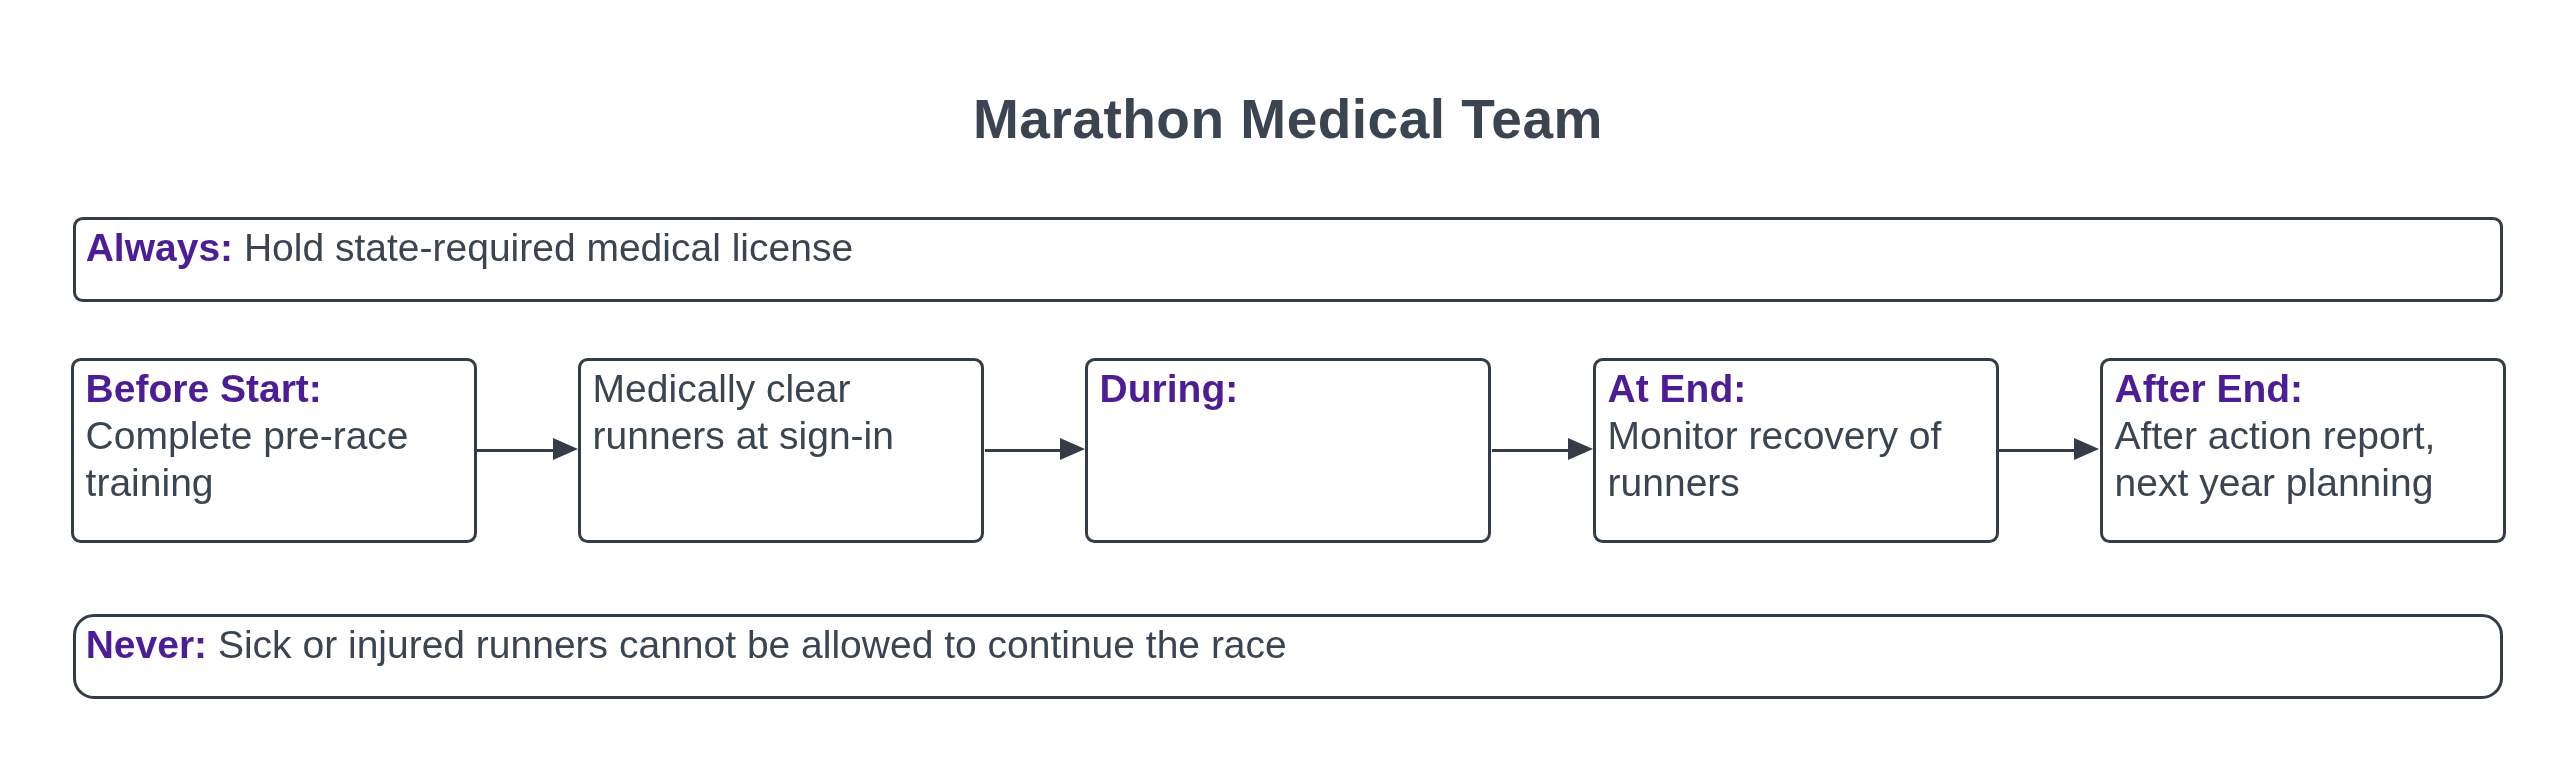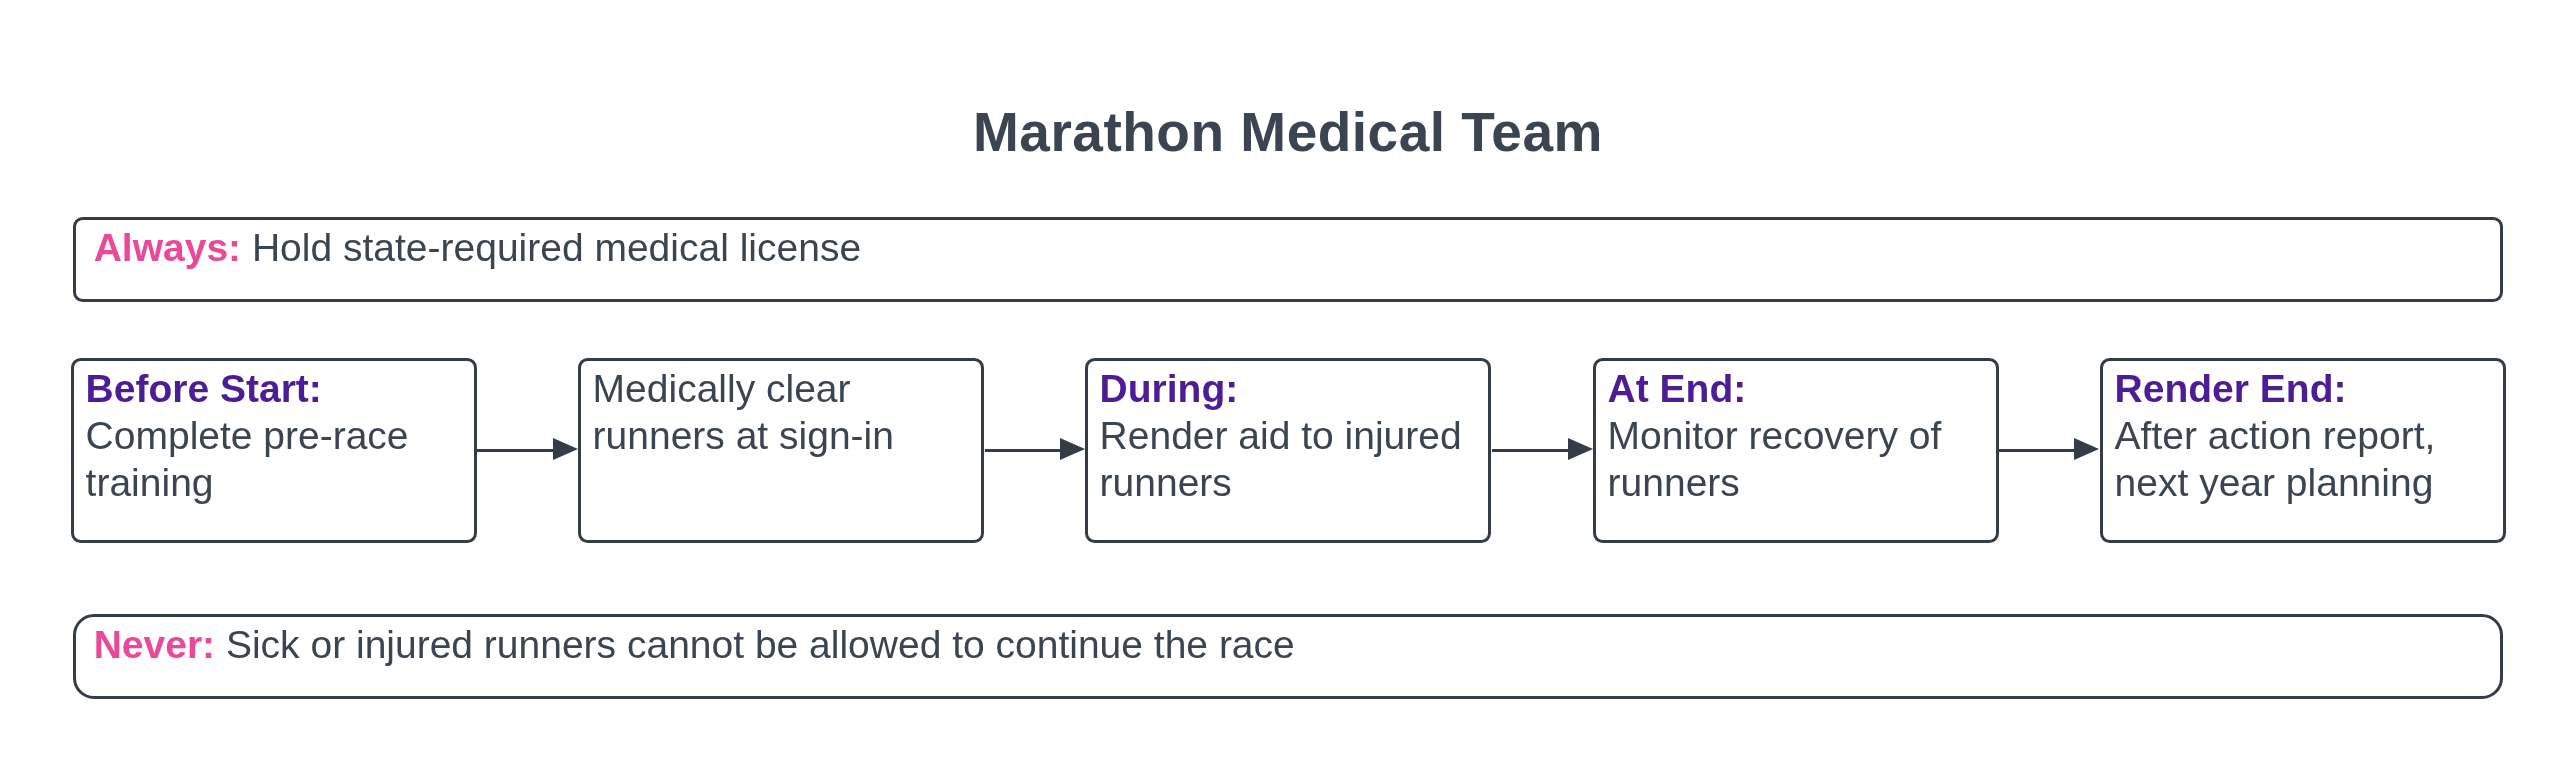--- a/index.html
+++ b/index.html
@@ -14,21 +14,21 @@
     background: #ffffff;
     font-family: "Liberation Sans", sans-serif;
     color: #3b4551;
     overflow: hidden;
   }
   .title {
     position: absolute;
     left: 0;
     right: 0;
     top: 83px;
-    margin: 17px;
+    margin: 4px;
     text-align: center;
     font-size: 55px;
     font-weight: bold;
     color: #3b4551;
     letter-spacing: 0.5px;
   }
   .rule-box {
     position: absolute;
     left: 73px;
     width: 2430px;
@@ -36,21 +36,21 @@
     box-sizing: border-box;
     border: 3.9px solid #333c47;
     border-radius: 9.7px;
     background: #ffffff;
     padding: 3.9px 9.7px;
     font-size: 39px;
     line-height: 47px;
     white-space: nowrap;
     overflow: hidden;
   }
-  .rule-box b { color: #ec4899; margin-left: 8px; }
+  .rule-box b { color: #4c1d95; }
   .always-box { top: 217px; }
   .never-box  { top: 614px; border-radius: 21px; }
   .stage-box {
     position: absolute;
     top: 358px;
     width: 406px;
     height: 185px;
     box-sizing: border-box;
     border: 3.9px solid #333c47;
     border-radius: 9.7px;
@@ -110,34 +110,33 @@
   <div class="arrow a1"></div>
 
   <div class="stage-box s2">
     <div class="stage-text">Medically clear runners at sign-in</div>
   </div>
 
   <div class="arrow a2"></div>
 
   <div class="stage-box s3">
     <div class="stage-label">During:</div>
-    <div class="stage-text">Render aid to injured runners</div>
   </div>
 
   <div class="arrow a3"></div>
 
   <div class="stage-box s4">
     <div class="stage-label">At End:</div>
     <div class="stage-text">Monitor recovery of runners</div>
   </div>
 
   <div class="arrow a4"></div>
 
   <div class="stage-box s5">
-    <div class="stage-label">Render End:</div>
+    <div class="stage-label">After End:</div>
     <div class="stage-text">After action report, next year planning</div>
   </div>
 
   <div class="rule-box never-box">
     <b>Never:</b>
     <span>Sick or injured runners cannot be allowed to continue the race</span>
   </div>
 
 </div>
 

